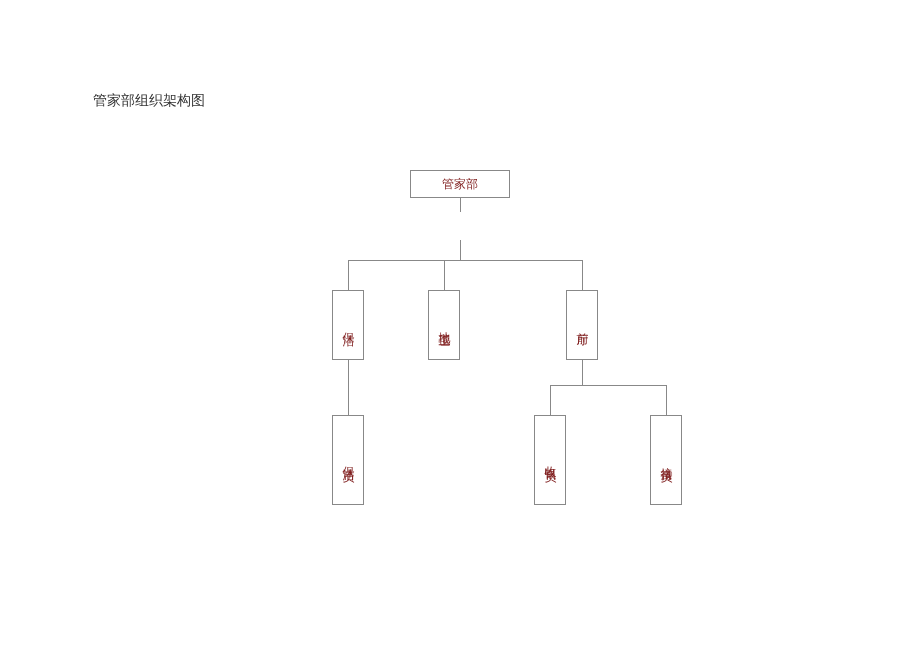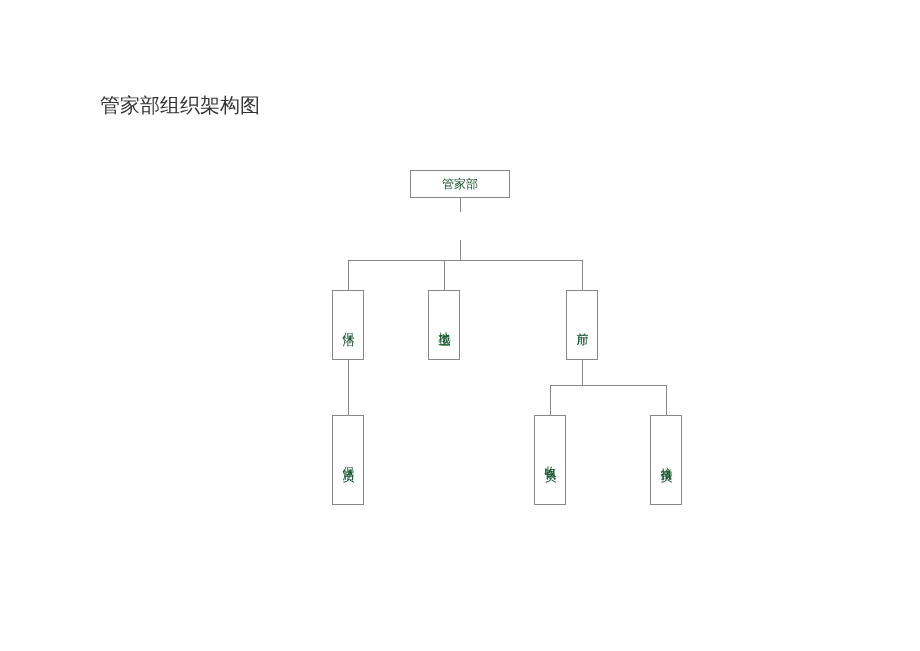--- a/index.html
+++ b/index.html
@@ -6,40 +6,40 @@
     body {
       width: 920px;
       height: 651px;
       background: #ffffff;
       font-family: "SimSun", "宋体", serif;
       position: relative;
     }
     .title {
       position: absolute;
       top: 92px;
-      left: 100px;
-      font-size: 20px;
+      left: 93px;
+      font-size: 14px;
       color: #333;
     }
     .diagram {
       position: absolute;
       top: 170px;
       left: 0;
       width: 920px;
       height: 420px;
     }
     .box {
       position: absolute;
       border: 1px solid #888;
       background: #fff;
       display: flex;
       align-items: center;
       justify-content: center;
       font-size: 12px;
-      color: #14532d;
+      color: #7f1d1d;
       text-align: center;
     }
     .hbox {
       padding: 6px 12px;
     }
     .vbox {
       writing-mode: vertical-rl;
       text-orientation: upright;
       letter-spacing: 2px;
       padding: 10px 4px;

